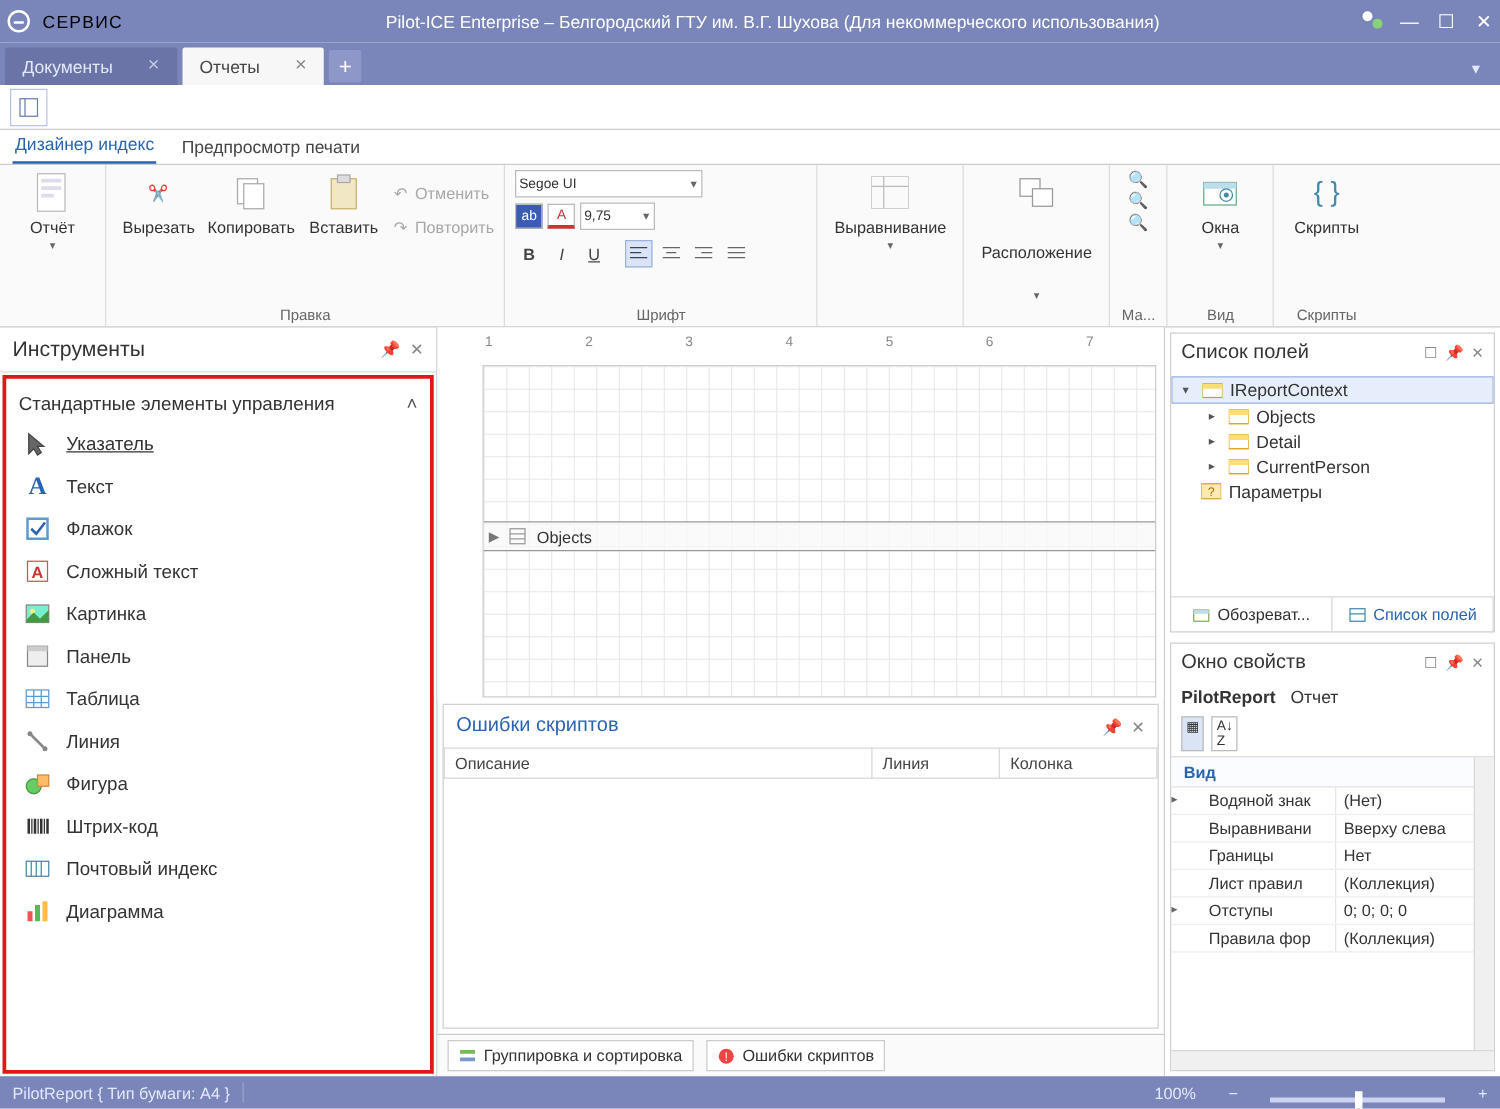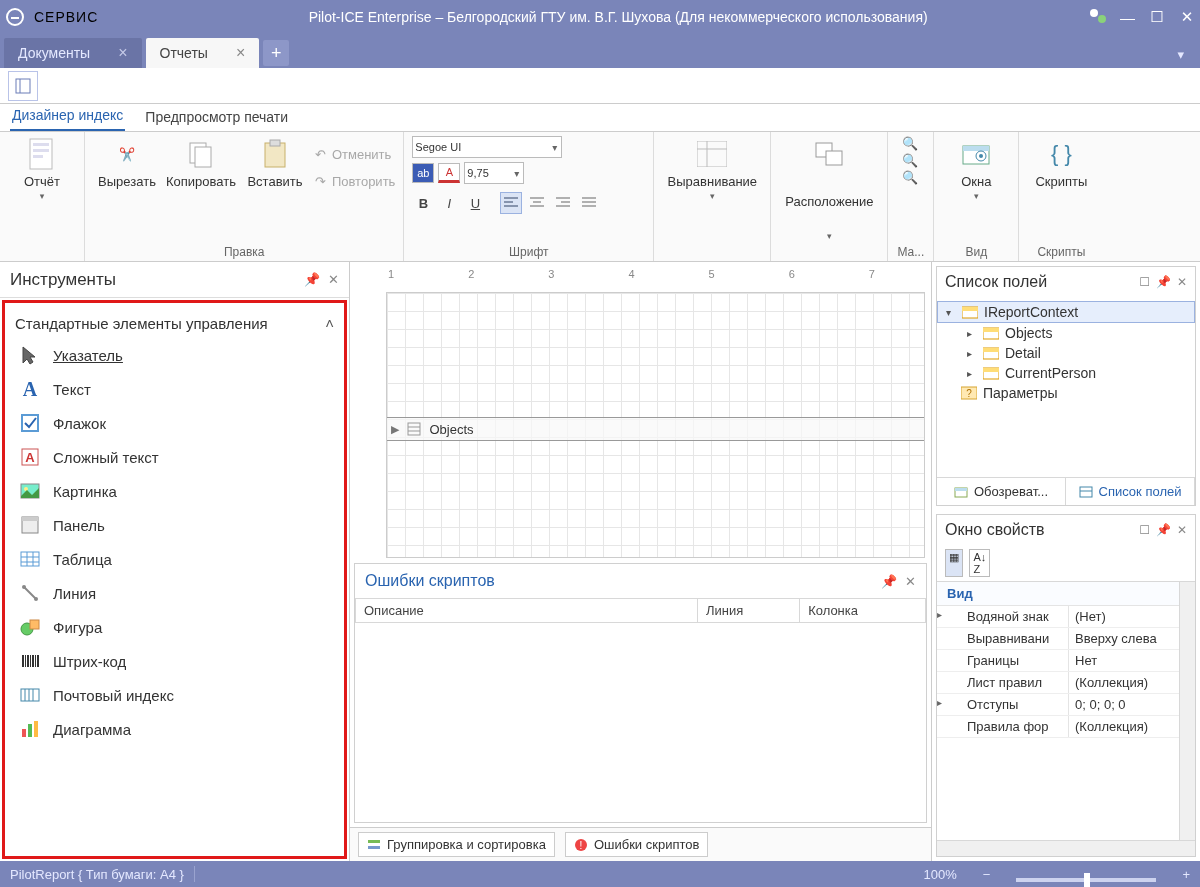--- a/index.html
+++ b/index.html
@@ -638,20 +638,24 @@
     </div>
 
     <div class="propsbox">
       <div class="ph">
         <span>Окно свойств</span>
         <span class="ico">
           <span>☐</span>
           <span>📌</span>
           <span>✕</span>
         </span>
+      </div>
+      <div class="obj">
+        <b>PilotReport</b>
+        <span>Отчет</span>
       </div>
       <div class="srt">
         <span class="s" style="background:#dbe4f5;">▦</span>
         <span class="s">A↓<br>Z</span>
       </div>
       <div class="propgrid">
         <div class="pg-cat">Вид</div>
         <div id="prop-rows">
             <div class="pg-row">
               <span class="ar">▸</span>

